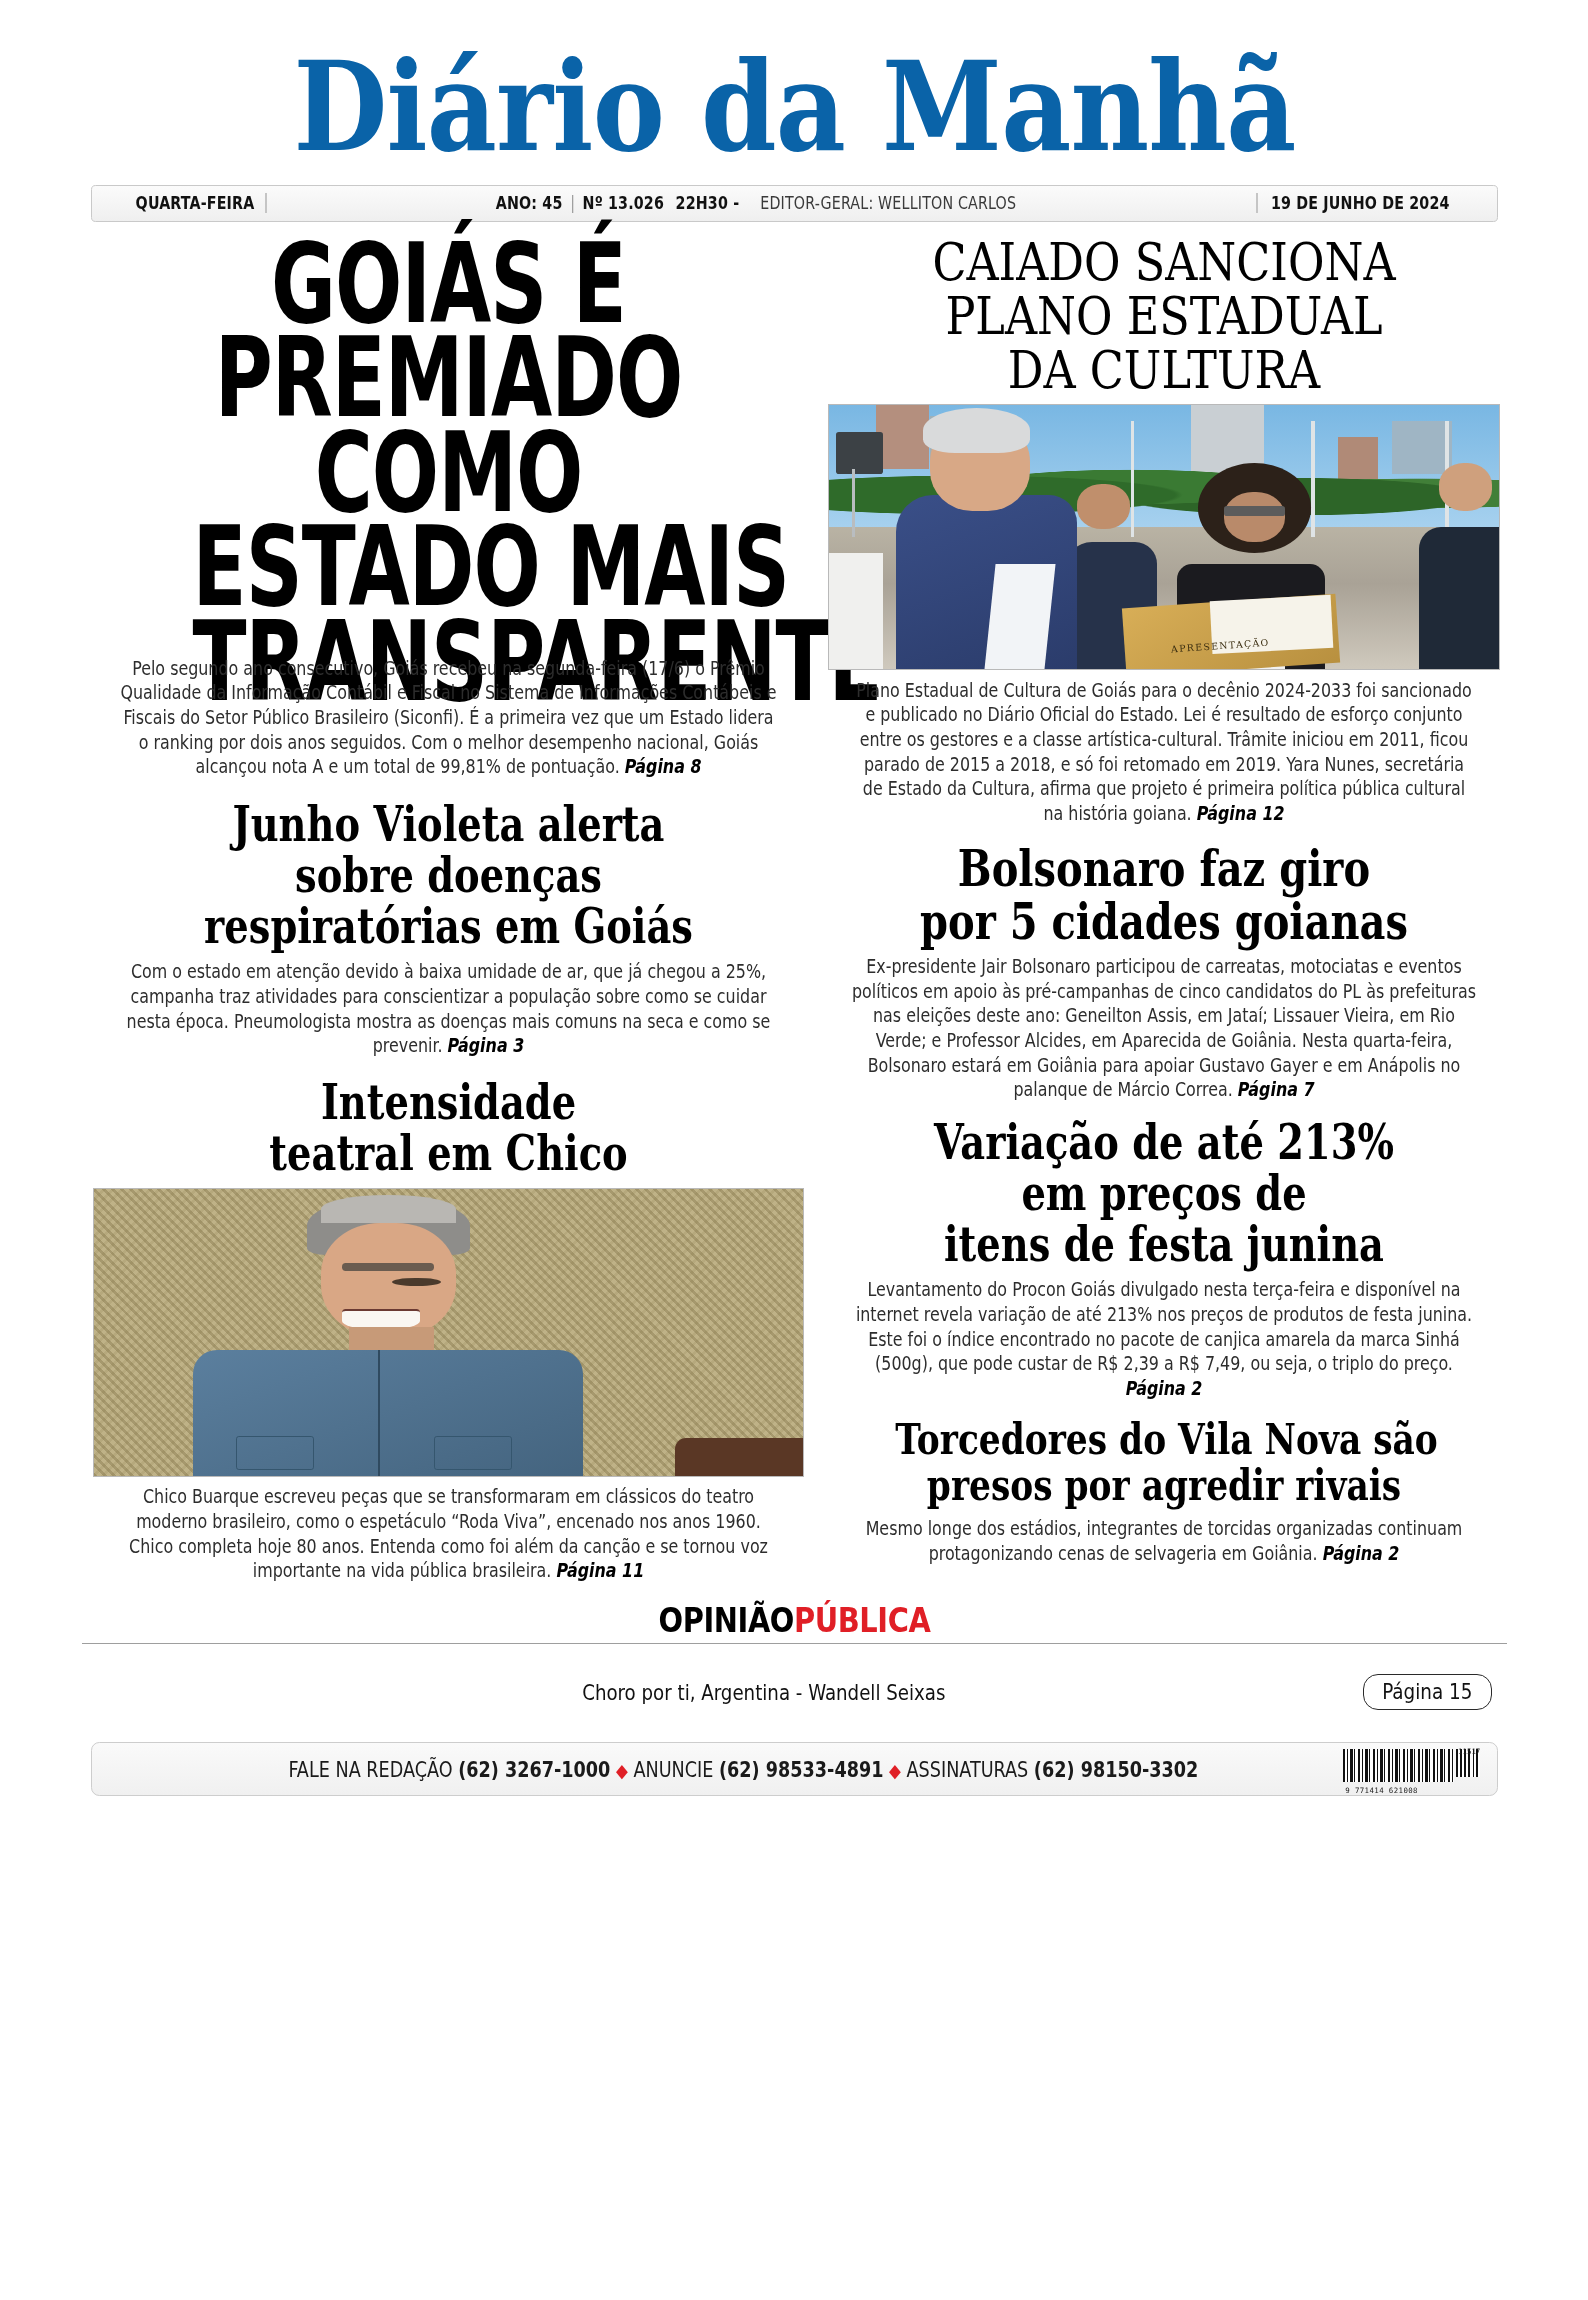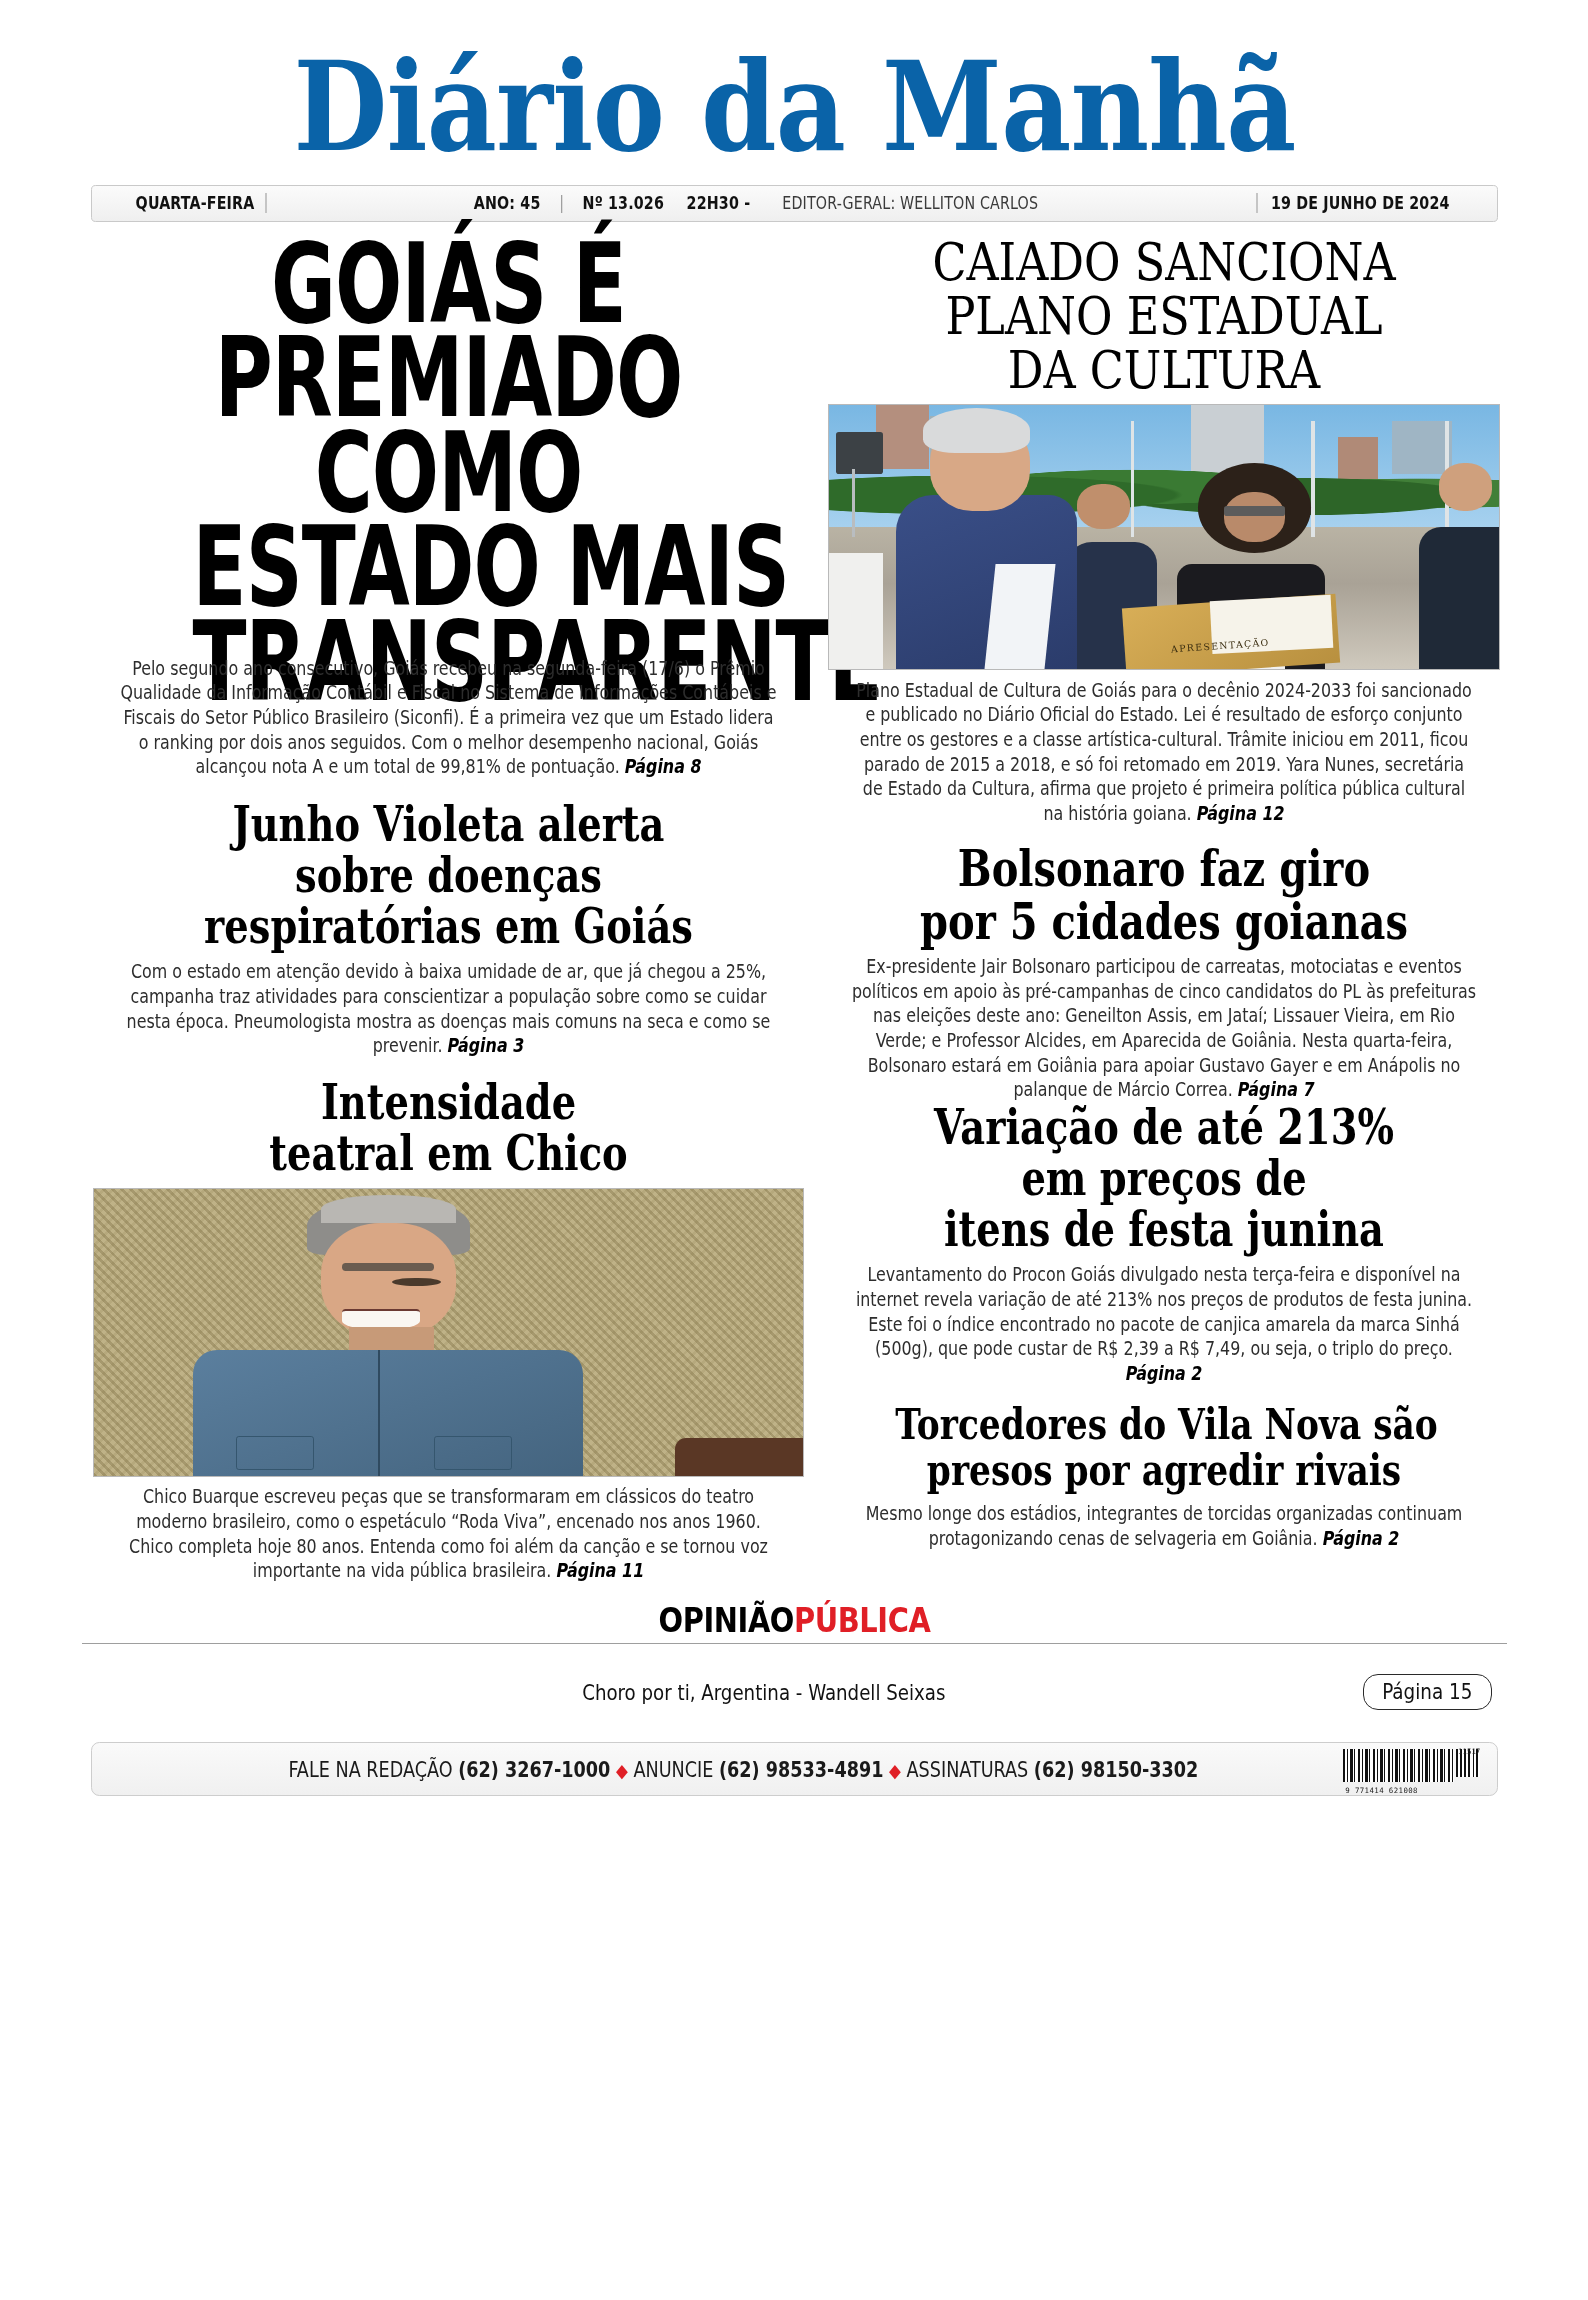--- a/index.html
+++ b/index.html
@@ -74,21 +74,21 @@
   }
   .infobar .weekday { margin-left: 37px; }
   .infobar .sep {
     width: 1.9px; height: 20.4px; background: #c5c5c5; margin: 0 3.7px;
   }
   .infobar .middle {
     flex: 1;
     display: flex;
     align-items: center;
     justify-content: center;
-    gap: 14px;
+    gap: 3px;
   }
   .infobar .light { font-weight: 400; color: #3a3a3a; }
   .infobar .pipe { color: #9b9b9b; font-weight: 400; }
   .infobar .date { margin-right: 37px; }
 
   
   .content {
     position: relative;
     display: flex;
     margin: 13px 82px 0 82px;
@@ -479,21 +479,21 @@
         <div class="hl-serif-bold" style="font-size:50px;">
           <span>Bolsonaro faz giro</span>
           <span>por 5 cidades goianas</span>
         </div>
         <div class="deck" style="margin-top:5.6px;">
           <span>Ex-presidente Jair Bolsonaro participou de carreatas, motociatas e eventos políticos em apoio às pré-campanhas de cinco candidatos do PL às prefeituras nas eleições deste ano: Geneilton Assis, em Jataí; Lissauer Vieira, em Rio Verde; e Professor Alcides, em Aparecida de Goiânia. Nesta quarta-feira, Bolsonaro estará em Goiânia para apoiar Gustavo Gayer e em Anápolis no palanque de Márcio Correa.</span>
           <b>Página 7</b>
         </div>
       </div>
 
-      <div style="">
+      <div style="margin-top:15px;">
         <div class="hl-serif-bold lg">
           <span>Variação de até 213%</span>
           <span>em preços de</span>
           <span>itens de festa junina</span>
         </div>
         <div class="deck" style="margin-top:7.4px;">
           <span>Levantamento do Procon Goiás divulgado nesta terça-feira e disponível na internet revela variação de até 213% nos preços de produtos de festa junina. Este foi o índice encontrado no pacote de canjica amarela da marca Sinhá (500g), que pode custar de R$ 2,39 a R$ 7,49, ou seja, o triplo do preço.</span>
           <b>Página 2</b>
         </div>
       </div>

